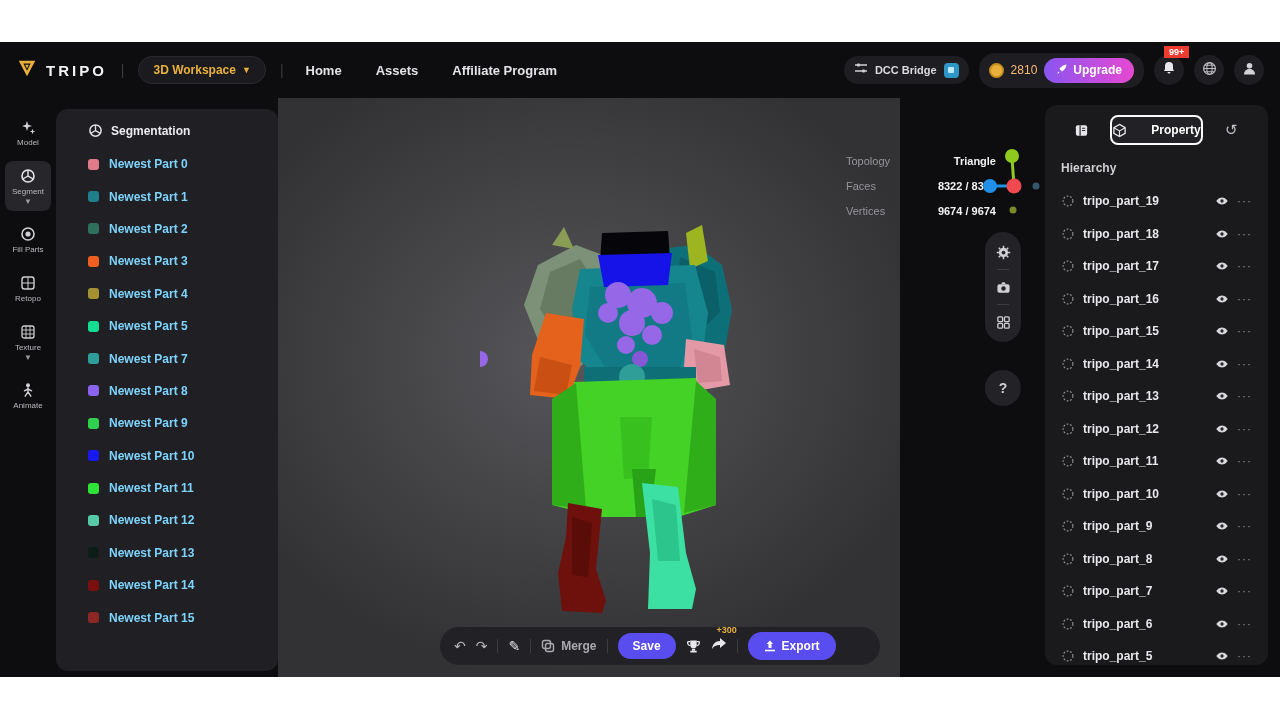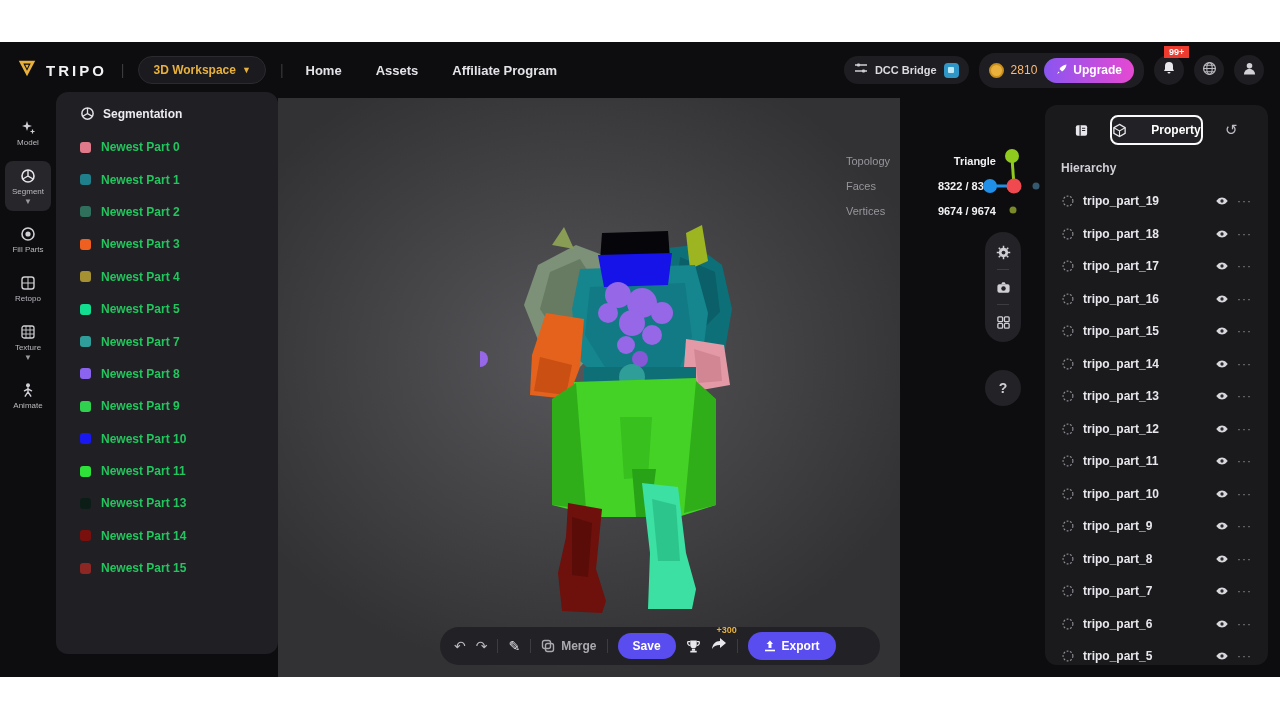--- a/index.html
+++ b/index.html
@@ -29,27 +29,27 @@
   
   #rail { position:absolute; left:0; top:56px; width:56px; bottom:0; display:flex; flex-direction:column; align-items:center; padding-top:14px; gap:8px; }
   .rail-item { width:46px; border-radius:8px; padding:7px 0 6px; display:flex; flex-direction:column; align-items:center; gap:3px; cursor:pointer; }
   .rail-item.active { background:#26262b; }
   .rail-item .icon { width:16px; height:16px; }
   .rail-item .icon svg { width:16px; height:16px; display:block; }
   .rail-label { color:#b9b9bf; font-size:8px; }
   .rail-caret { color:#9a9aa0; font-size:8px; line-height:6px; }
 
   
-  #seg-panel { position:absolute; left:56px; top:50px; width:222px; height:562px; background:#202024; border-radius:12px; padding:12px 0 0 8px; overflow:hidden; }
+  #seg-panel { position:absolute; left:56px; top:67px; width:222px; height:562px; background:#202024; border-radius:12px; padding:12px 0 0 16px; overflow:hidden; }
   .seg-header { display:flex; align-items:center; gap:8px; padding:2px 16px 10px; }
   .seg-header .icon svg { width:15px; height:15px; display:block; }
   .seg-title { color:#ececf0; font-size:12px; font-weight:700; }
   .seg-row { display:flex; align-items:center; gap:10px; height:32.4px; padding:0 16px; cursor:pointer; }
   .swatch { width:11px; height:11px; border-radius:3px; flex:0 0 auto; }
-  .seg-label { color:#22c55e; font-size:12px; font-weight:600; }
+  .seg-label { color:#7dd3fc; font-size:12px; font-weight:600; }
 
   
   #viewport { position:absolute; left:278px; top:56px; width:622px; height:579px; background:radial-gradient(ellipse 60% 55% at 47% 45%, #57575b 0%, #464649 45%, #323234 100%); }
   #stats { position:absolute; left:568px; top:50px; width:150px; }
   .stat-row { display:flex; justify-content:space-between; align-items:center; height:25px; }
   .stat-label { color:#96969c; font-size:11px; }
   .stat-value { color:#f2f2f5; font-size:11px; font-weight:700; }
   #gizmo { position:absolute; left:702px; top:44px; }
   #float-tools { position:absolute; left:707px; top:134px; width:36px; background:#232327; border-radius:18px; display:flex; flex-direction:column; align-items:center; padding:9px 0; gap:6px; }
   .ft-btn { width:22px; height:22px; display:flex; align-items:center; justify-content:center; cursor:pointer; }
@@ -296,20 +296,24 @@
         <div class="seg-row">
           <span class="swatch" style="background: rgb(26, 24, 240);"></span>
           <span class="seg-label">Newest Part 10</span>
         </div>
 
         <div class="seg-row">
           <span class="swatch" style="background: rgb(46, 226, 58);"></span>
           <span class="seg-label">Newest Part 11</span>
         </div>
 
+        <div class="seg-row">
+          <span class="swatch" style="background: rgb(87, 203, 168);"></span>
+          <span class="seg-label">Newest Part 12</span>
+        </div>
 
         <div class="seg-row">
           <span class="swatch" style="background: rgb(12, 29, 23);"></span>
           <span class="seg-label">Newest Part 13</span>
         </div>
 
         <div class="seg-row">
           <span class="swatch" style="background: rgb(122, 16, 13);"></span>
           <span class="seg-label">Newest Part 14</span>
         </div>

